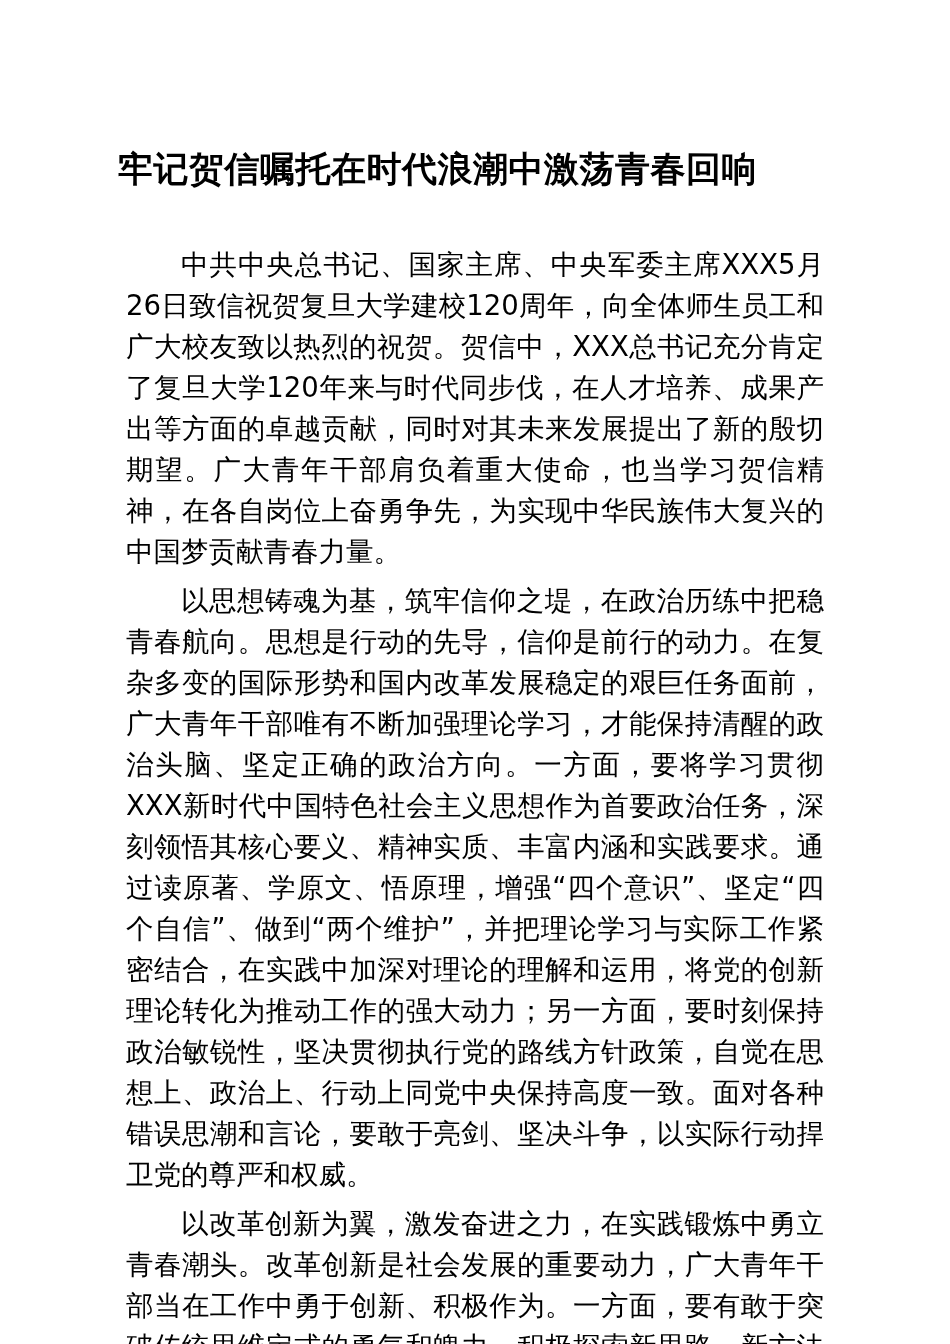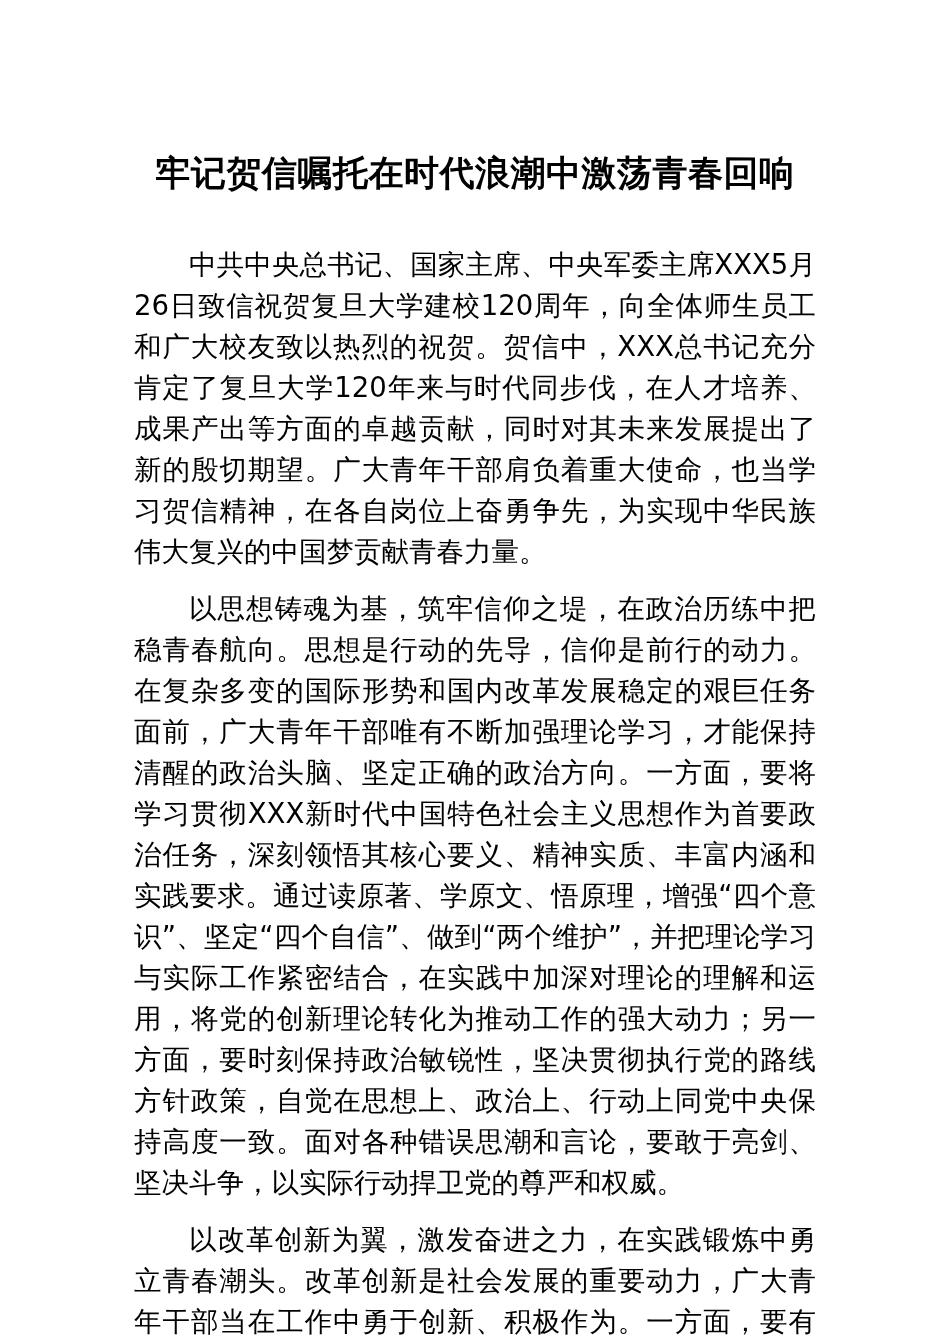--- a/index.html
+++ b/index.html
@@ -16,39 +16,39 @@
   }
   .page {
     position: relative;
     width: 950px;
     height: 1344px;
     box-sizing: border-box;
     padding: 150px 118px 0 118px;
     background: #ffffff;
   }
   .doc-title {
-    font-family: Liberation Sans, sans-serif;
+    font-family: Liberation Mono, monospace;
     font-weight: bold;
     font-size: 35px;
     line-height: 1.3;
-    text-align: center;
+    text-align: left;
     letter-spacing: 0.5px;
     margin: 0 0 48px 0;
     white-space: nowrap;
   }
   .body-text {
     font-family: "DejaVu Sans", "Liberation Sans", sans-serif;
     font-size: 27.5px;
     line-height: 41px;
     text-align: justify;
     text-justify: inter-ideograph;
     letter-spacing: 0px;
   }
   .body-text p {
-    margin: 16px;
+    margin: 8px;
     text-indent: 2em;
   }
 </style>
 </head>
 <body>
 
 <div class="page">
 
   <h1 class="doc-title">牢记贺信嘱托在时代浪潮中激荡青春回响</h1>
 

